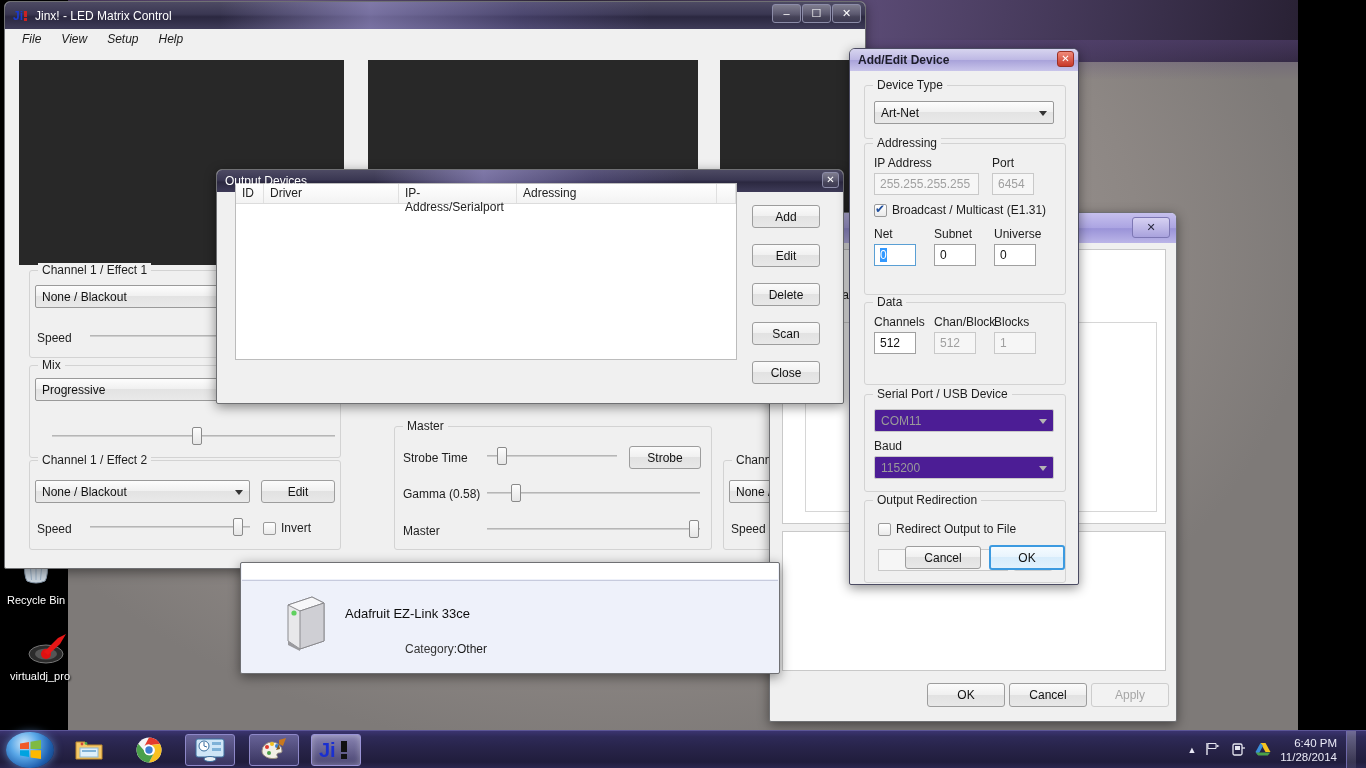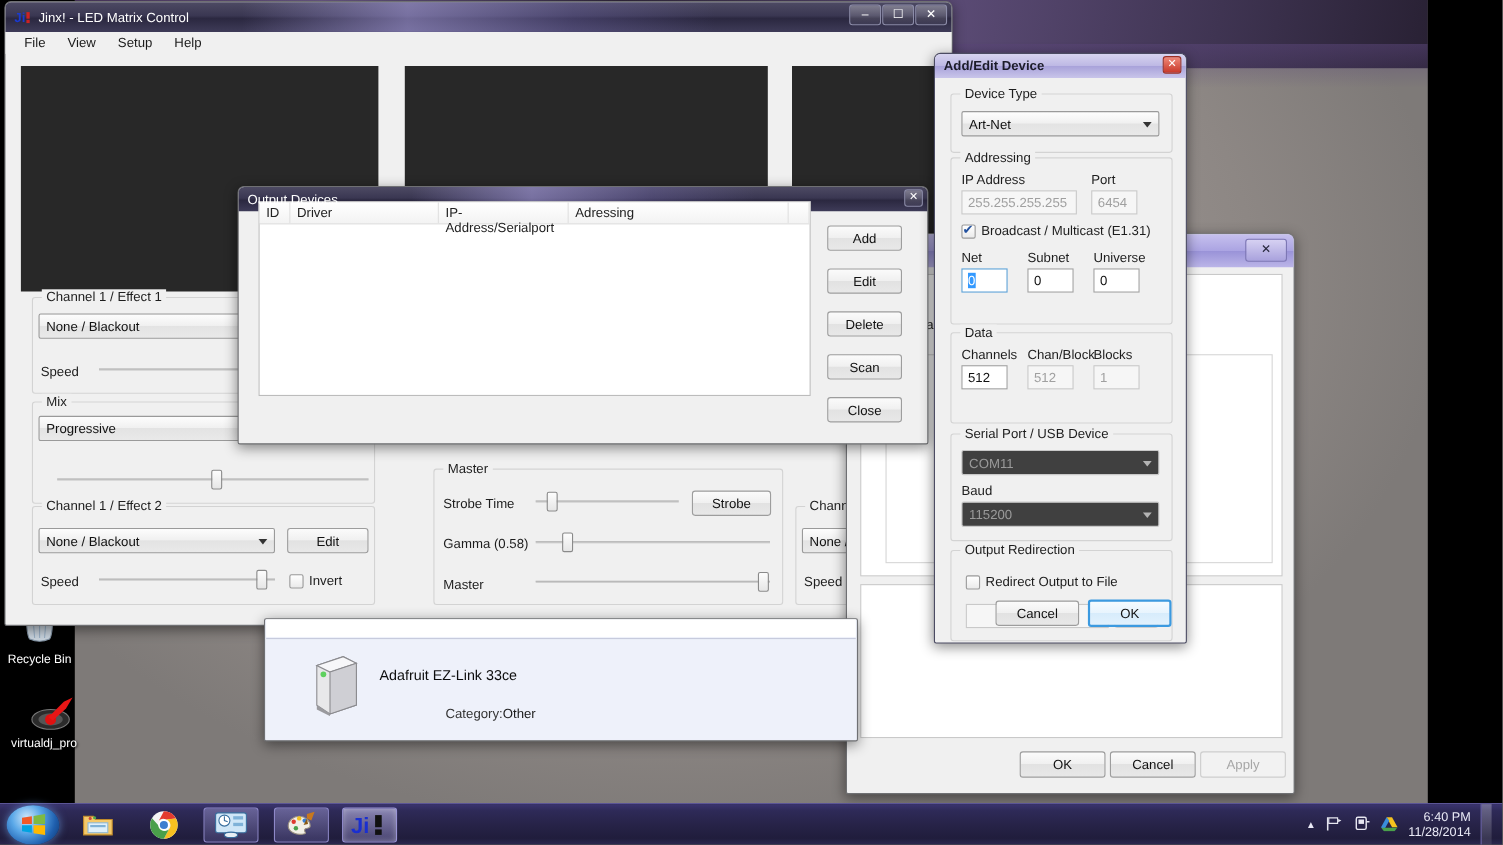--- a/index.html
+++ b/index.html
@@ -102,21 +102,21 @@
   .wbtn.close-lav {
     background: linear-gradient(180deg,#d6d1f2,#a9a2dd);
     border-color: #7d77b4; color:#2a2a40;
   }
 
   .menubar {
     height: 20px; display: flex; align-items: center; gap: 2px;
     padding-left: 8px; font-size: 12px; color: #1b1b1b;
     background: #f0f0f0;
   }
-  .menubar span { padding: 2px 9px; }
+  .menubar span { padding: 2px 9px; font-style: italic; }
 
   
   #jinx { left: 4px; top: 1px; width: 862px; height: 568px; border-radius: 6px 6px 2px 2px; }
   .preview-panel { position: absolute; background: #282828; }
 
   .gbox {
     position: absolute;
     border: 1px solid #d3d3d3;
     border-radius: 3px;
   }
@@ -133,21 +133,21 @@
     background: linear-gradient(180deg,#fdfdfd 0%,#f0f0f0 48%,#e3e3e3 50%,#e9e9e9 100%);
     display: flex; align-items: center;
     padding: 0 20px 0 6px;
     font-size: 12px; color: #111;
   }
   .combo .arrow {
     position: absolute; right: 6px; top: 50%; margin-top: -2px;
     width: 0; height: 0; border-left: 4px solid transparent;
     border-right: 4px solid transparent; border-top: 5px solid #333;
   }
-  .combo.disabled { color: #9a9a9a; background:#404040; border-color:#c8c8c8; }
+  .combo.disabled { color: #9a9a9a; background:#4c1d95; border-color:#c8c8c8; }
   .combo.disabled .arrow { border-top-color: #b4b4b4; }
 
   .btn {
     position: absolute;
     border: 1px solid #9d9d9d;
     border-radius: 3px;
     background: linear-gradient(180deg,#fbfbfb 0%,#f0f0f0 48%,#e2e2e2 50%,#e8e8e8 100%);
     display: flex; align-items: center; justify-content: center;
     font-size: 12px; color: #111;
   }

